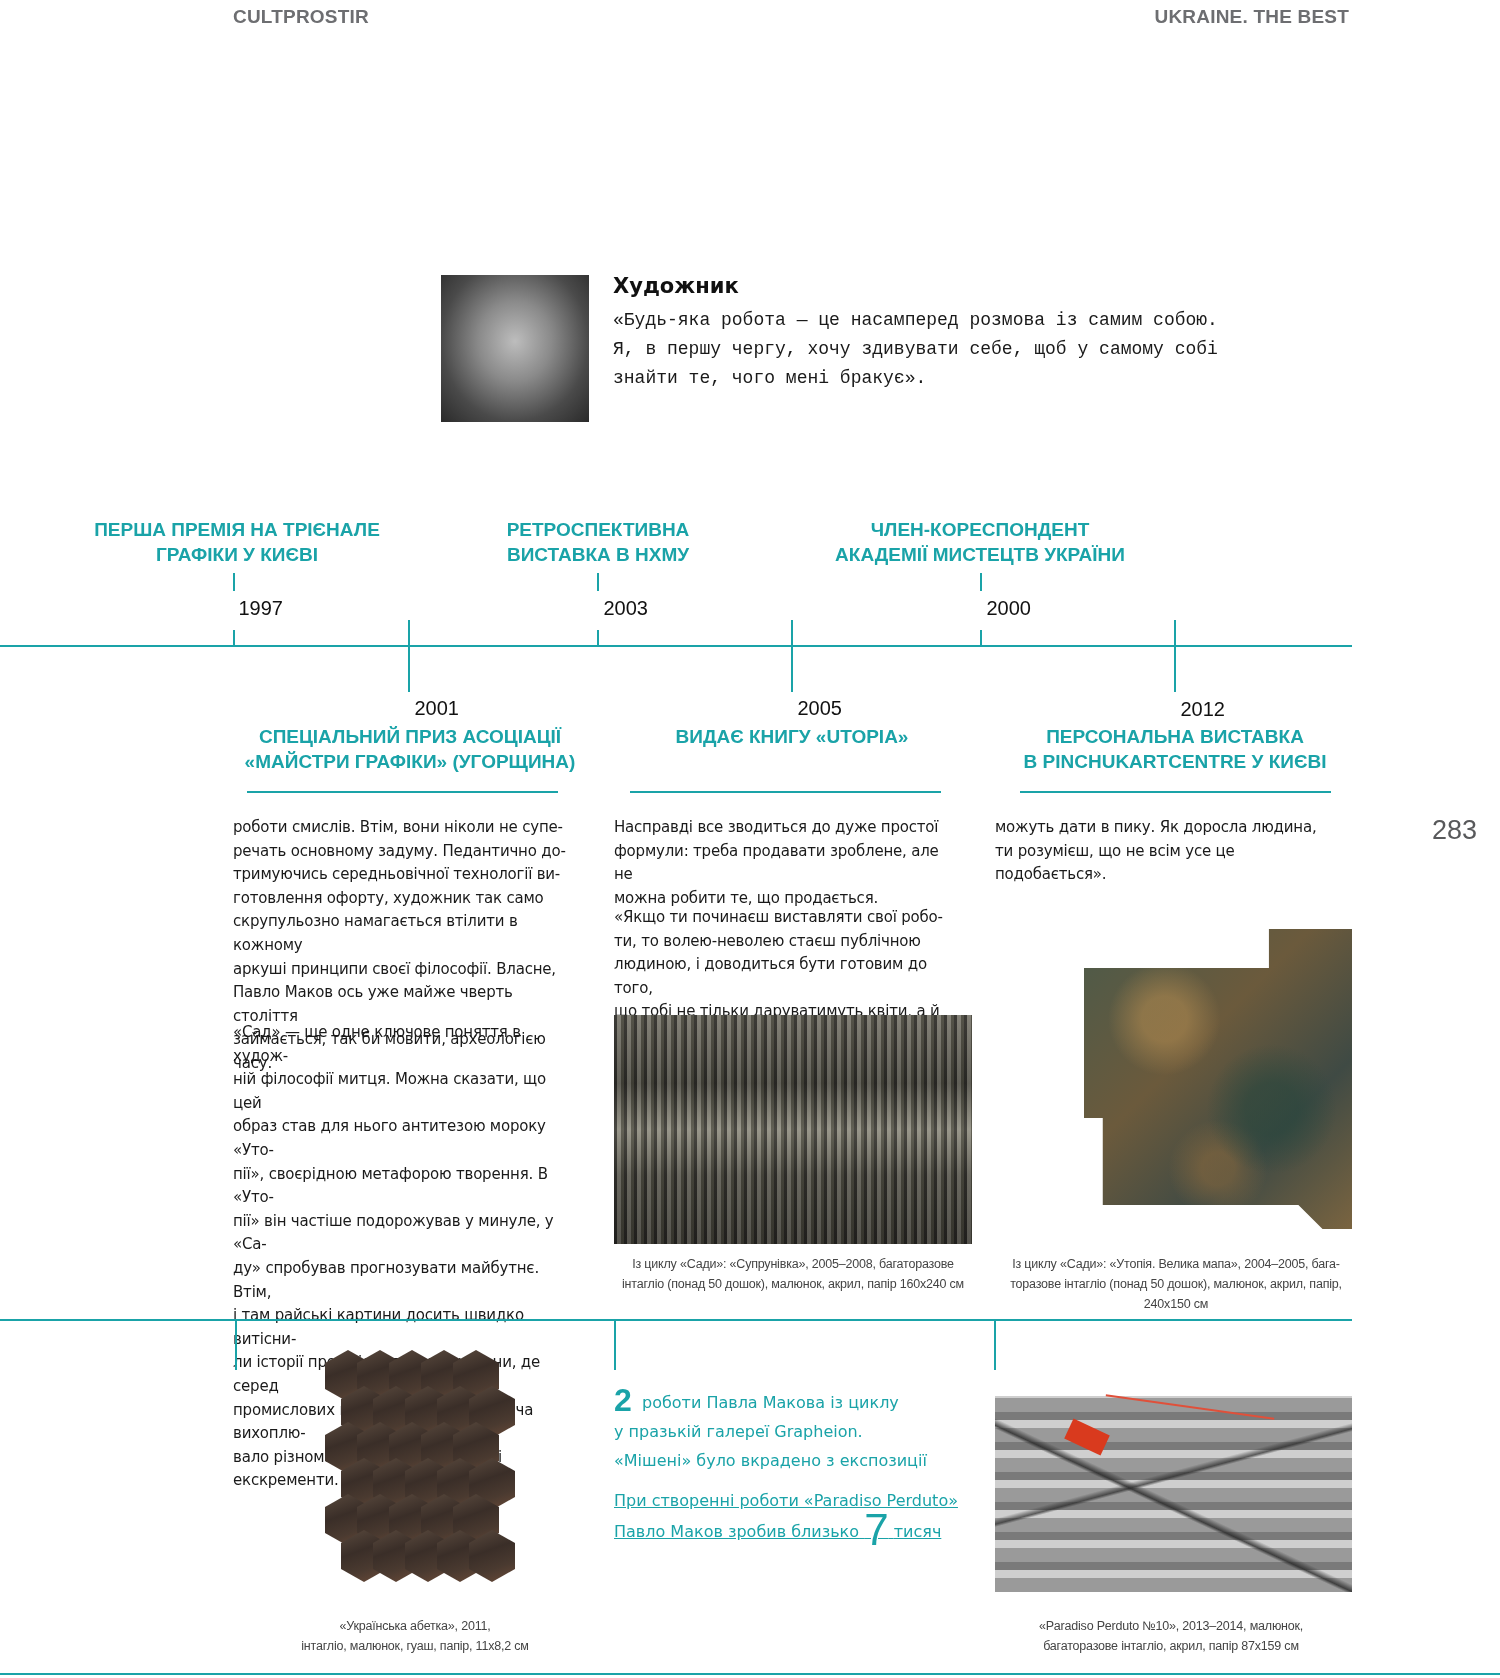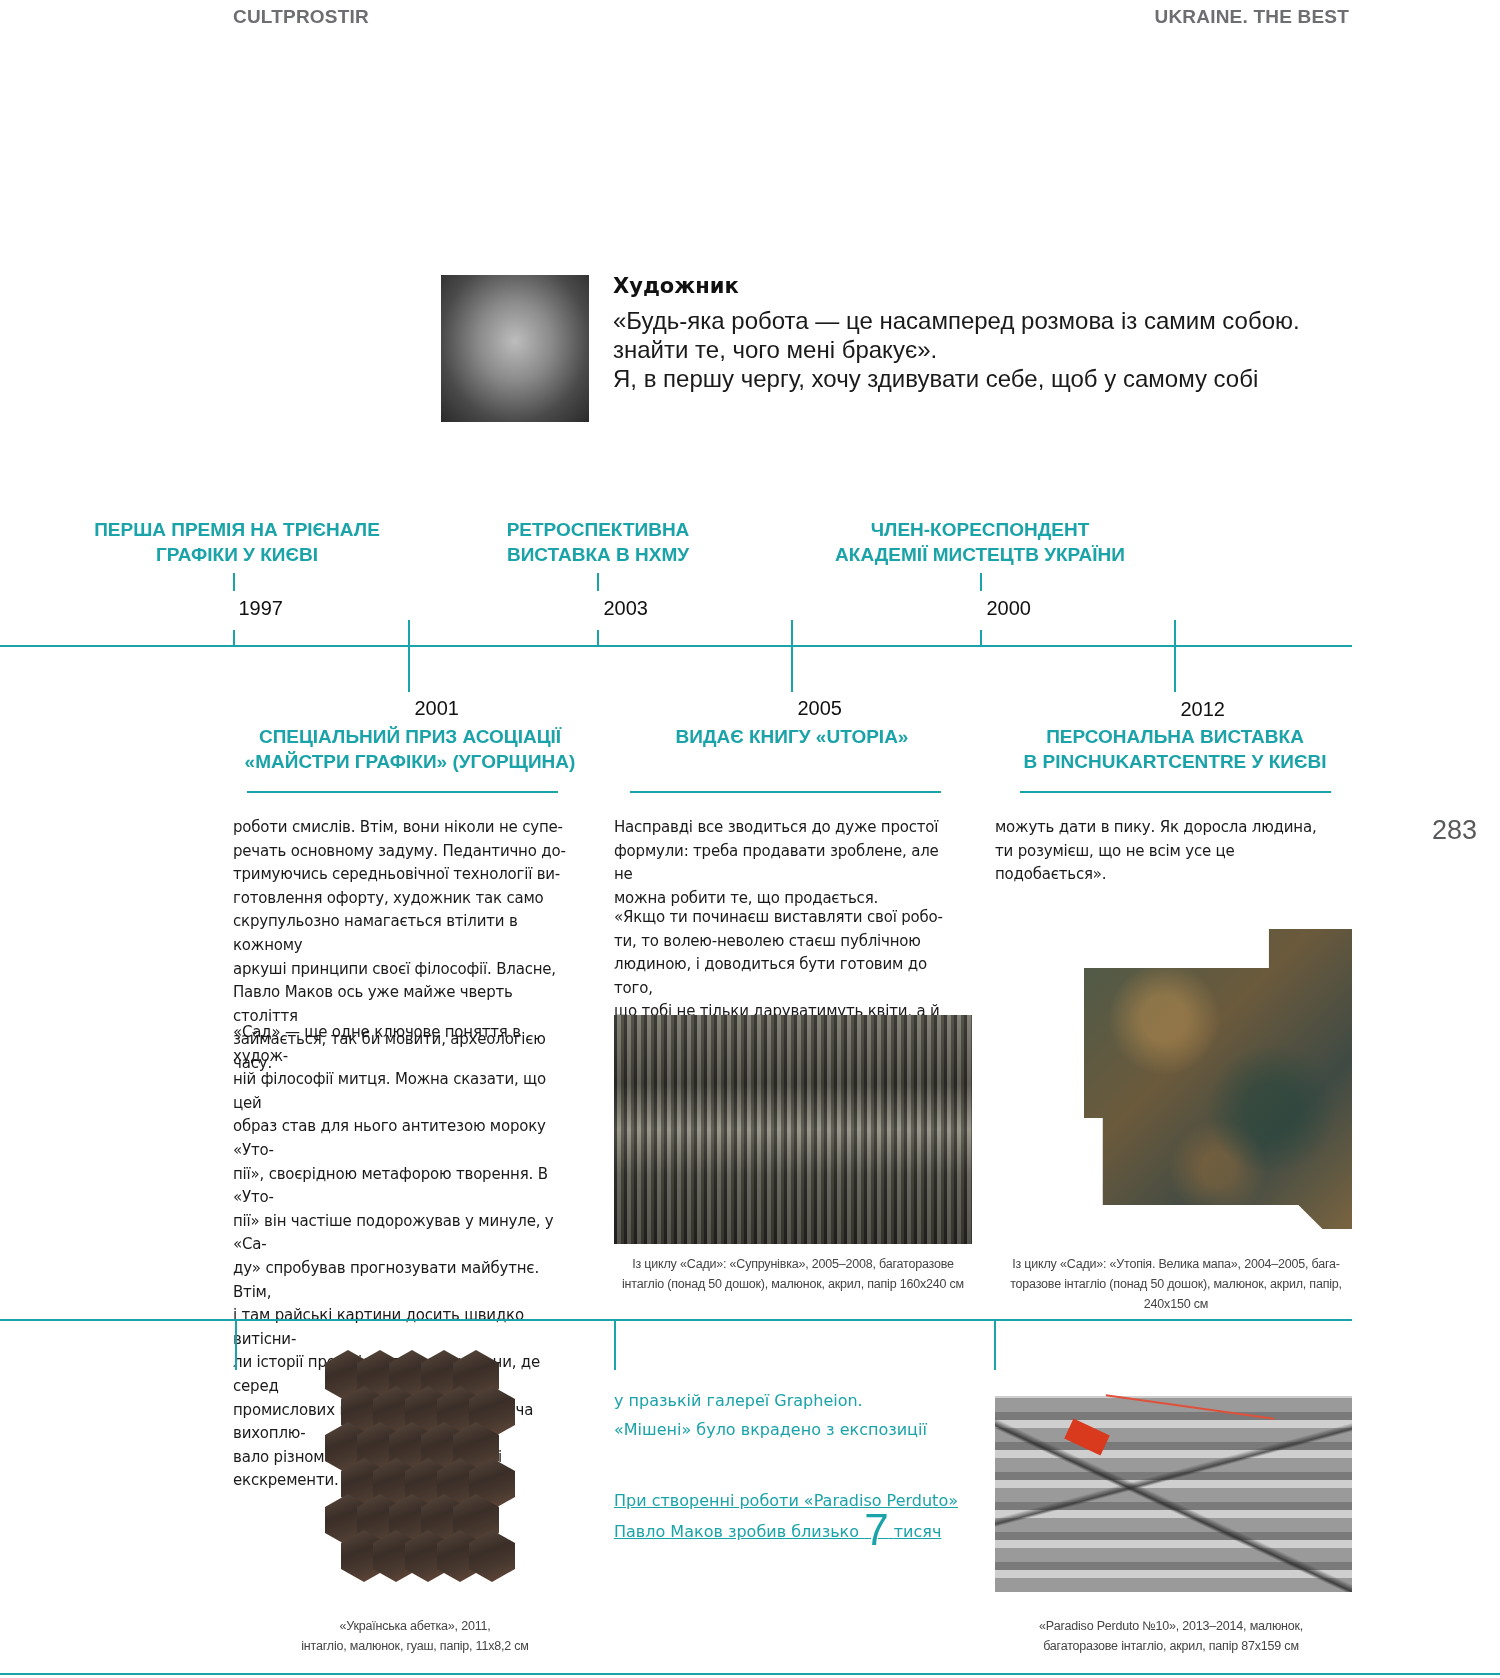--- a/index.html
+++ b/index.html
@@ -3,21 +3,21 @@
 <meta charset="utf-8">
 <style>
   * { margin: 0; padding: 0; box-sizing: border-box; }
   html, body { width: 1500px; height: 1678px; background: #ffffff; overflow: hidden; }
   body { position: relative; font-family: "DejaVu Sans", sans-serif; color: #1a1a1a; }
   .abs { position: absolute; }
   .hdr { font-family: "Liberation Sans", sans-serif; font-weight: bold; font-size: 19px; color: #6d6e71; letter-spacing: 0.2px; top: 6px; }
   .page-num { font-family: "Liberation Sans", sans-serif; font-size: 27px; color: #58595b; font-weight: 300; text-align: right; }
   .portrait { background: radial-gradient(ellipse at 50% 45%, #bdbdbd 0%, #8a8a8a 35%, #4a4a4a 70%, #2a2a2a 100%); }
   .artist-title { font-family: "DejaVu Sans", sans-serif; font-size: 21px; font-weight: bold; color: #111; }
-  .quote { font-family: Liberation Sans, sans-serif; font-size: 24px; line-height: 29px; color: #1a1a1a; }
+  .quote { font-family: Liberation Mono, monospace; font-size: 18px; line-height: 29px; color: #1a1a1a; }
   .event-top { font-family: "Liberation Sans", sans-serif; font-weight: bold; font-size: 19px; line-height: 25px; color: #1aa3a8; text-align: center; }
   .year { font-family: "Liberation Sans", sans-serif; font-weight: normal; font-size: 20px; color: #111; text-align: right; }
   .tline { background: #1aa3a8; }
   .body-text { font-family: "DejaVu Sans", sans-serif; font-size: 15px; line-height: 23.6px; color: #1a1a1a; white-space: pre-line; letter-spacing: -0.2px; }
   .caption { font-family: "Liberation Sans", sans-serif; font-size: 12.5px; line-height: 20px; color: #444; text-align: center; white-space: pre-line; letter-spacing: -0.2px; }
   .fact { font-family: "DejaVu Sans", sans-serif; font-size: 16px; line-height: 29px; color: #1aa3a8; }
   .big { font-family: "Liberation Sans", sans-serif; font-weight: bold; color: #1aa3a8; }
   .art1 { background:
       repeating-linear-gradient(90deg, rgba(20,20,20,0.55) 0 3px, rgba(200,200,190,0.25) 3px 7px, rgba(60,60,50,0.5) 7px 10px),
       linear-gradient(180deg, #6d6a60 0%, #3f3d36 30%, #8a877a 50%, #4a4840 70%, #2e2c27 100%); }
@@ -38,22 +38,22 @@
 </head>
 <body>
 
 <div class="abs hdr" style="left:233px;">CULTPROSTIR</div>
 <div class="abs hdr" style="right:151px;">UKRAINE. THE BEST</div>
 
 <div class="abs portrait" style="left:441px; top:275px; width:148px; height:147px;"></div>
 <div class="abs artist-title" style="left:613px; top:274px;">Художник</div>
 <div class="abs quote" style="left:613px; top:306px;">
   <div>«Будь-яка робота — це насамперед розмова із самим собою.</div>
+  <div>Я, в першу чергу, хочу здивувати себе, щоб у самому собі</div>
   <div>знайти те, чого мені бракує».</div>
-  <div>Я, в першу чергу, хочу здивувати себе, щоб у самому собі</div>
 </div>
 
 <div class="abs event-top" style="left:72px; width:330px; top:517px;">
   <div>ПЕРША ПРЕМІЯ НА ТРІЄНАЛЕ</div>
   <div>ГРАФІКИ У КИЄВІ</div>
 </div>
 <div class="abs tline" style="left:233px; top:573px; width:2px; height:18px;"></div>
 <div class="abs year" style="left:183px; width:100px; top:597px;">1997</div>
 
 <div class="abs event-top" style="left:433px; width:330px; top:517px;">
@@ -176,20 +176,21 @@
   <div class="hex" style="left:16px;top:180px"></div>
     <div class="hex" style="left:48px;top:180px"></div>
     <div class="hex" style="left:80px;top:180px"></div>
     <div class="hex" style="left:112px;top:180px"></div>
     <div class="hex" style="left:144px;top:180px"></div>
 </div>
 <div class="abs caption" style="left:250px; top:1616px; width:330px;">«Українська абетка», 2011,
 інтагліо, малюнок, гуаш, папір, 11x8,2 см</div>
 
 <div class="abs fact" style="left:614px; top:1386px; width:380px;">
+  <div><span class="big" style="font-size:32px; vertical-align:-3px;">2</span>&nbsp; <span>роботи Павла Макова із циклу</span></div>
   <div>у празькій галереї Grapheion.</div>
   <div>«Мішені» було вкрадено з експозиції</div>
 </div>
 <div class="abs fact" style="left:614px; top:1486px; width:390px;text-decoration:underline;">
   <div>При створенні роботи «Paradiso Perduto»</div>
   <div><span>Павло Маков зробив близько</span> <span class="big" style="font-size:44px; line-height:29px; vertical-align:-8px; font-weight:normal;">7</span> <span>тисяч</span></div>
 </div>
 
 <div class="abs art3" style="left:995px; top:1396px; width:357px; height:196px;">
   <div class="abs" style="left:72px; top:30px; width:40px; height:22px; background:#d93a1e; transform:rotate(25deg);"></div>

